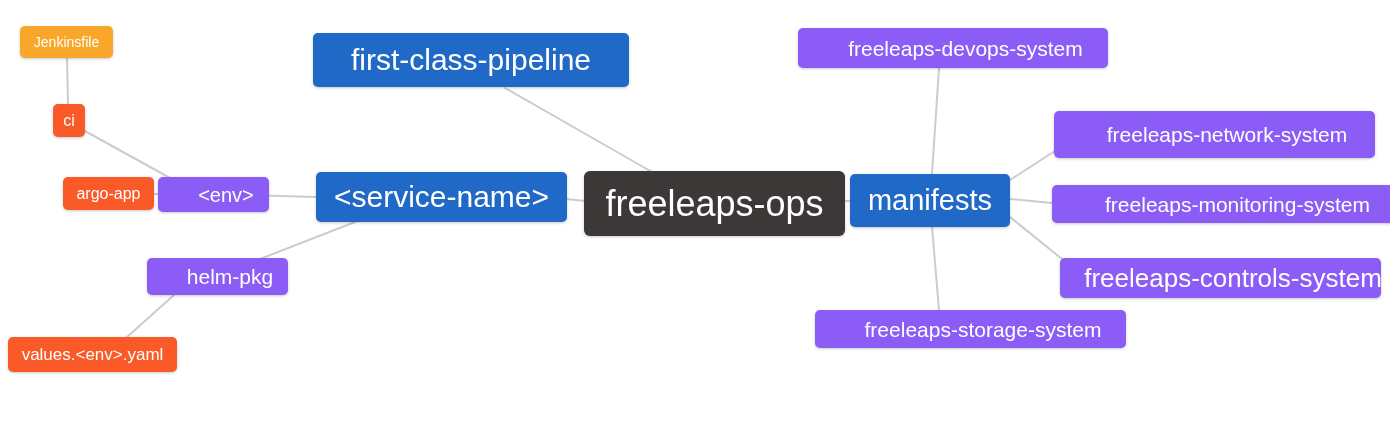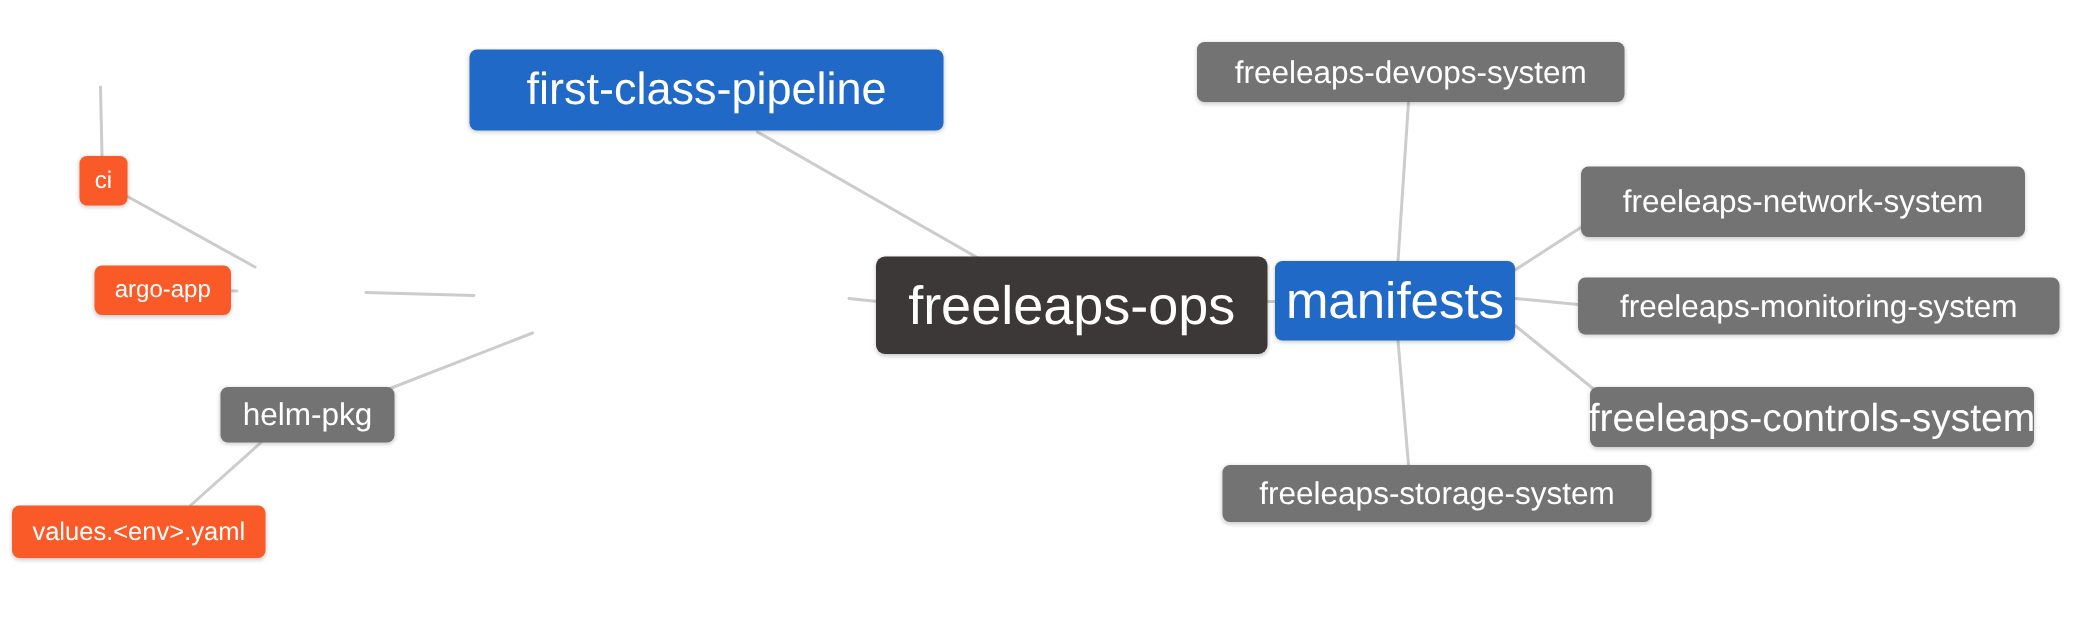--- a/index.html
+++ b/index.html
@@ -17,35 +17,35 @@
     display:flex;align-items:center;justify-content:center;
     color:#ffffff;
     border-radius:5px;
     white-space:nowrap;
     box-shadow:0 1px 3px rgba(0,0,0,0.22);
     cursor:pointer;
     line-height:1;
     user-select:none;
   }
   .c-blue{background:#2169c6;}
-  .c-green{background:#737373;}
+  .c-green{background:#8b5cf6;padding-left:25px;}
   .c-red{background:#fa5a28;}
   .c-orange{background:#f9a72b;}
   .c-dark{background:#3b3837;border-radius:6px;}
 
   .n-jenkinsfile{left:20px;top:26px;width:93px;height:32px;font-size:14px;}
   .n-ci{left:53px;top:104px;width:32px;height:33px;font-size:16px;}
   .n-argo-app{left:30px;top:177px;width:91px;height:33px;font-size:16px;margin-left:33px;}
   .n-env{left:158px;top:177px;width:86px;height:35px;font-size:20px;}
   .n-helm-pkg{left:147px;top:258px;width:116px;height:37px;font-size:21px;}
   .n-values{left:8px;top:337px;width:169px;height:35px;font-size:17px;}
   .n-fcp{left:313px;top:33px;width:316px;height:54px;font-size:30px;}
   .n-service{left:316px;top:172px;width:251px;height:50px;font-size:30px;}
   .n-root{left:584px;top:171px;width:261px;height:65px;font-size:36px;}
-  .n-manifests{left:850px;top:174px;width:160px;height:53px;font-size:34px;}
+  .n-manifests{left:850px;top:174px;width:160px;height:53px;font-size:29px;}
   .n-devops{left:798px;top:28px;width:285px;height:40px;font-size:21px;}
   .n-network{left:1054px;top:111px;width:296px;height:47px;font-size:21px;}
   .n-monitoring{left:1052px;top:185px;width:321px;height:38px;font-size:21px;}
   .n-controls{left:1060px;top:258px;width:296px;height:40px;font-size:26px;}
   .n-storage{left:815px;top:310px;width:286px;height:38px;font-size:21px;}
 </style>
 </head>
 <body>
 
 <div class="stage">
@@ -60,25 +60,28 @@
     <line x1="566" y1="199" x2="585" y2="201"></line>
     <line x1="505" y1="88" x2="652" y2="172"></line>
     <line x1="845" y1="201" x2="851" y2="201"></line>
     <line x1="932" y1="174" x2="939" y2="68"></line>
     <line x1="1010" y1="180" x2="1058" y2="149"></line>
     <line x1="1010" y1="199" x2="1052" y2="203"></line>
     <line x1="1010" y1="217" x2="1062" y2="259"></line>
     <line x1="932" y1="227" x2="939" y2="310"></line>
   </svg>
 
+  <div class="node c-orange n-jenkinsfile">Jenkinsfile</div>
   <div class="node c-red n-ci">ci</div>
   <div class="node c-red n-argo-app">argo-app</div>
+  <div class="node c-green n-env">&lt;env&gt;</div>
   <div class="node c-green n-helm-pkg">helm-pkg</div>
   <div class="node c-red n-values">values.&lt;env&gt;.yaml</div>
   <div class="node c-blue n-fcp">first-class-pipeline</div>
+  <div class="node c-blue n-service">&lt;service-name&gt;</div>
   <div class="node c-dark n-root">freeleaps-ops</div>
   <div class="node c-blue n-manifests">manifests</div>
   <div class="node c-green n-devops">freeleaps-devops-system</div>
   <div class="node c-green n-network">freeleaps-network-system</div>
   <div class="node c-green n-monitoring">freeleaps-monitoring-system</div>
   <div class="node c-green n-controls">freeleaps-controls-system</div>
   <div class="node c-green n-storage">freeleaps-storage-system</div>
 
 </div>
 

